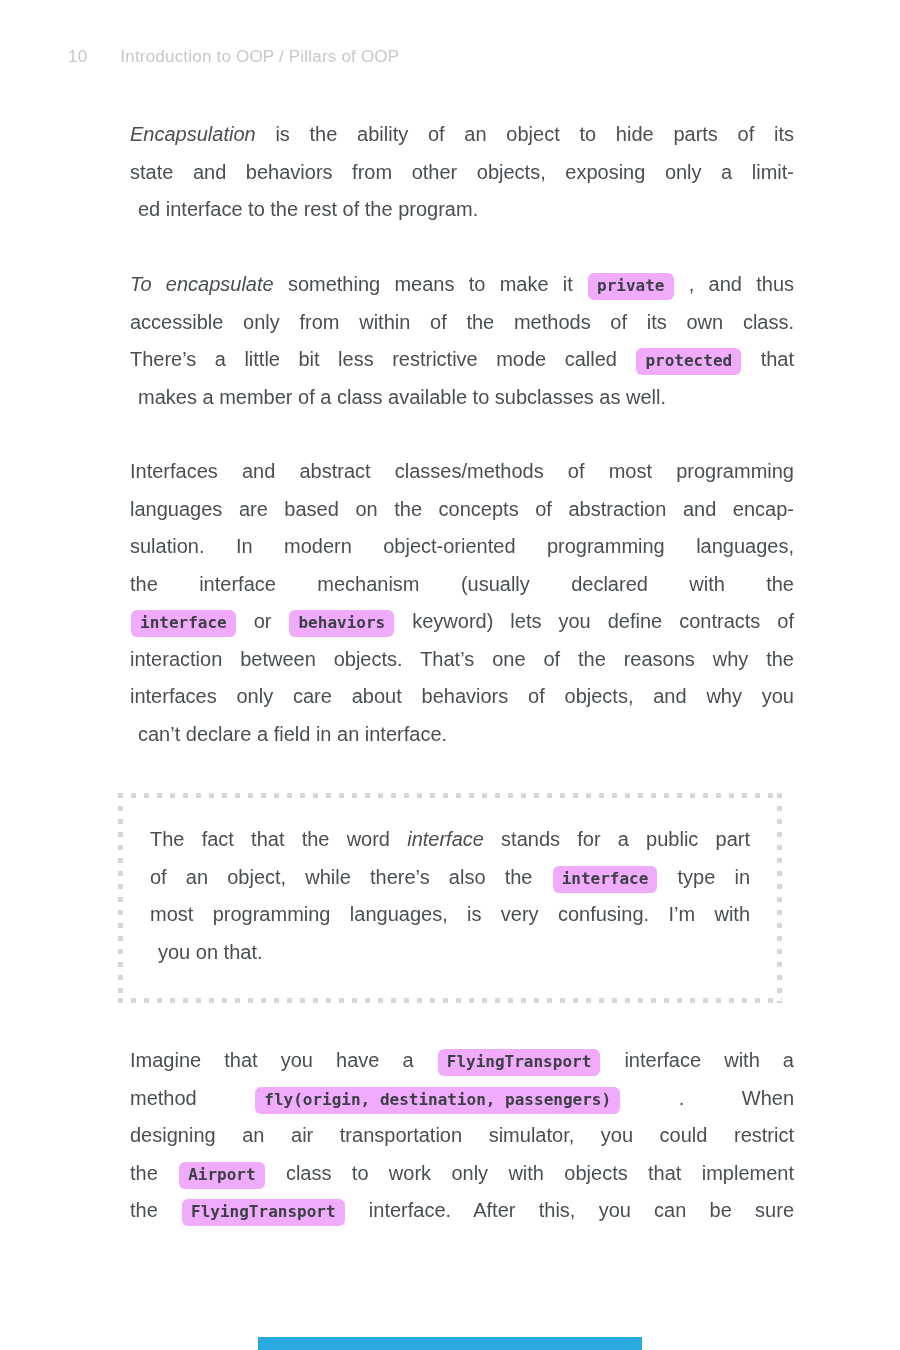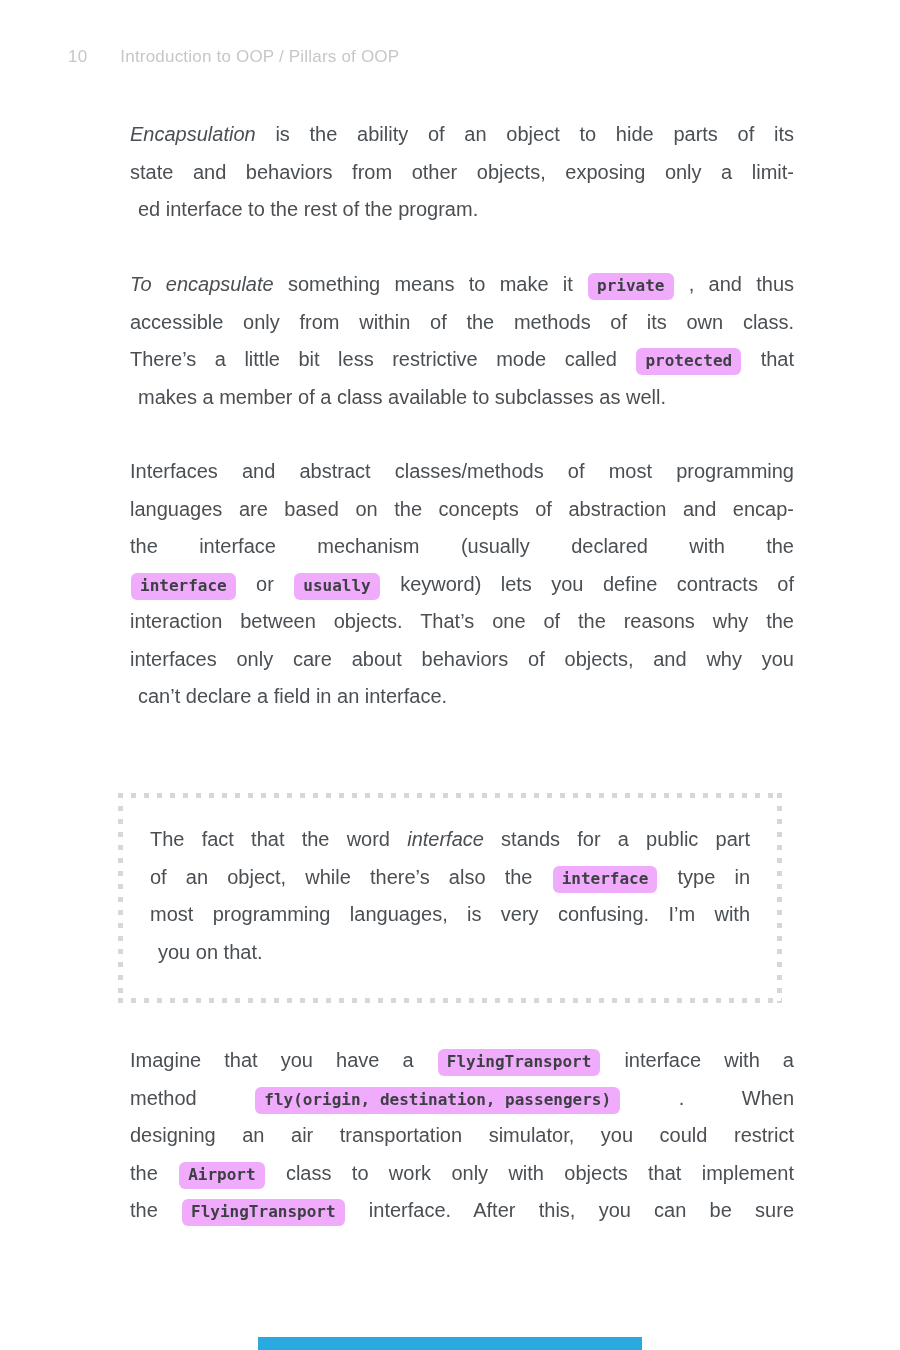--- a/index.html
+++ b/index.html
@@ -69,22 +69,23 @@
   <div class="para" id="p2">
       <div class="line"><span class="it">To encapsulate</span><span> something means to make it </span><span class="chip">private</span><span> , and thus</span></div>
       <div class="line"><span>accessible only from within of the methods of its own class.</span></div>
       <div class="line"><span>There’s a little bit less restrictive mode called </span><span class="chip">protected</span><span> that</span></div>
       <div class="line last"><span>makes a member of a class available to subclasses as well.</span></div>
     </div>
 
   <div class="para" id="p3">
       <div class="line"><span>Interfaces and abstract classes/methods of most programming</span></div>
       <div class="line"><span>languages are based on the concepts of abstraction and encap-</span></div>
+      <div class="line"><span>sulation. In modern object-oriented programming languages,</span></div>
       <div class="line"><span>the interface mechanism (usually declared with the</span></div>
-      <div class="line"><span class="chip">interface</span><span> or </span><span class="chip">usually</span><span> keyword) lets you define contracts of</span></div>
+      <div class="line"><span class="chip">interface</span><span> or </span><span class="chip">behaviors</span><span> keyword) lets you define contracts of</span></div>
       <div class="line"><span>interaction between objects. That’s one of the reasons why the</span></div>
       <div class="line"><span>interfaces only care about behaviors of objects, and why you</span></div>
       <div class="line last"><span>can’t declare a field in an interface.</span></div>
     </div>
 
   <div class="callout-box">
     <div class="callout-text">
         <div class="line"><span>The fact that the word </span><span class="it">interface</span><span> stands for a public part</span></div>
         <div class="line"><span>of an object, while there’s also the </span><span class="chip">interface</span><span> type in</span></div>
         <div class="line"><span>most programming languages, is very confusing. I’m with</span></div>

